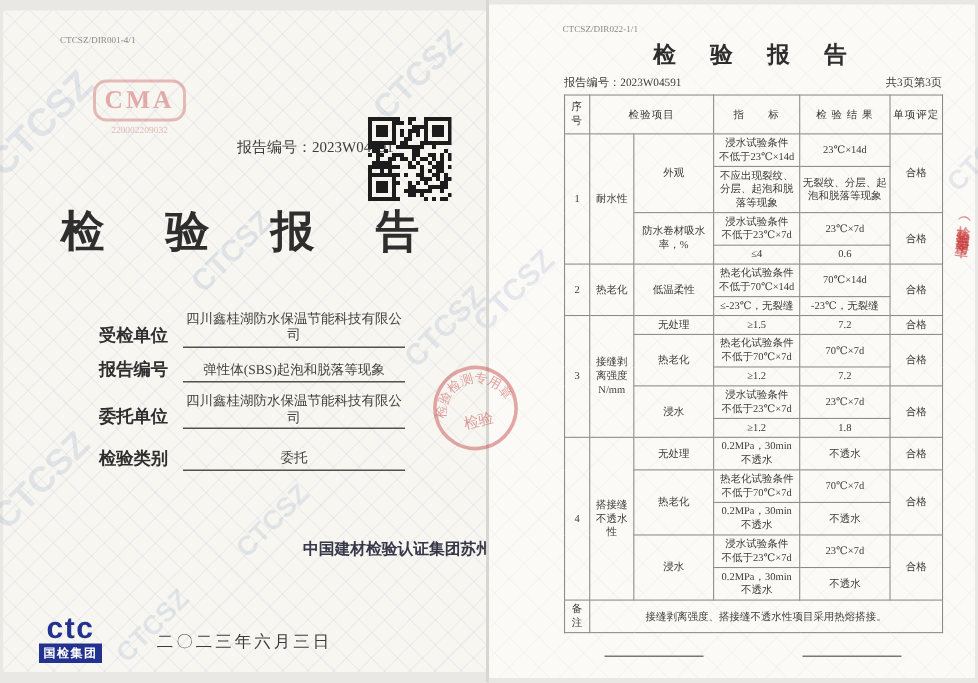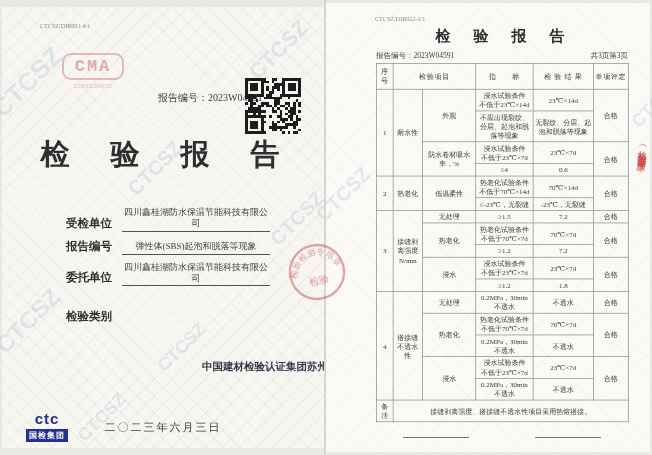--- a/index.html
+++ b/index.html
@@ -20,38 +20,38 @@
   .gap{position:absolute;left:324px;top:0;width:2px;height:455px;background:#d8d6d0;}
 
   .wm{position:absolute;color:rgba(110,135,180,.16);font-weight:bold;
       font-family:"Liberation Sans",sans-serif;transform:rotate(-45deg);pointer-events:none;}
 
   
   .doc-code{position:absolute;font-size:9px;color:#8a8a88;transform:scale(.68);transform-origin:0 0;white-space:nowrap;}
   .pl-code{left:38px;top:16px;}
   .cma{position:absolute;left:60px;top:46px;width:62px;text-align:center;}
   .cma-box{border:2px solid rgba(205,110,110,.45);border-radius:9px;color:rgba(205,95,95,.5);
-           font-family:Liberation Mono, monospace;font-weight:bold;font-size:17px;
+           font-family:Liberation Serif, serif;font-weight:bold;font-size:17px;
            letter-spacing:2px;padding:2px 0;}
   .cma-num{margin-top:2px;font-size:9px;color:rgba(205,110,110,.45);transform:scale(.7);transform-origin:50% 0;white-space:nowrap;}
   .report-no-left{position:absolute;left:156px;top:84px;font-size:10px;color:#3c3c3c;}
   .qr{position:absolute;left:243px;top:71px;width:56px;height:56px;}
   .big-title{position:absolute;left:0;top:128px;width:100%;text-align:center;
              font-size:29px;font-weight:bold;color:#2e2e2e;letter-spacing:6px;}
   .fields{position:absolute;left:64px;top:200px;width:204px;}
   .field{display:flex;align-items:flex-end;margin-bottom:7px;}
   .field-label{width:56px;font-size:11.5px;font-weight:bold;color:#2f2f2f;white-space:nowrap;padding-bottom:1px;}
   .field-value{flex:1;border-bottom:1px solid #55514d;text-align:center;
                font-size:9px;color:#44403c;padding:0 2px 1px 2px;min-height:12px;line-height:1.25;font-family:Liberation Serif, serif;}
   .orgs{position:absolute;left:0;top:352px;width:100%;text-align:right;padding-left:46px;}
   .org-line{font-size:10.5px;font-weight:bold;color:#37374a;line-height:1.55;}
   .date-line{position:absolute;left:0;top:413px;width:100%;text-align:center;
              font-size:11px;color:#3a3a3a;letter-spacing:2px;}
   .ctc-logo{position:absolute;left:24px;top:403px;text-align:center;font-family:"Liberation Sans",sans-serif;}
-  .ctc-text{color:#23318f;font-weight:bold;font-size:15px;line-height:18px;letter-spacing:1px;}
+  .ctc-text{color:#23318f;font-weight:bold;font-size:20px;line-height:18px;letter-spacing:1px;}
   .ctc-sub{margin-top:1px;background:#23318f;color:#fff;font-size:8px;font-weight:bold;
            padding:1px 3px;letter-spacing:1px;}
 
   
   .pr-code{left:49px;top:13px;}
   .title-right{position:absolute;left:40px;top:24px;width:272px;text-align:center;
                font-size:15px;font-weight:bold;color:#2e2e2e;letter-spacing:4px;}
   .meta-row{position:absolute;left:50px;top:47px;width:336px;display:flex;
             justify-content:space-between;font-size:10px;color:#3c3c3c;
             transform:scale(.75);transform-origin:0 0;}
@@ -343,22 +343,23 @@
         <span class="field-value">四川鑫桂湖防水保温节能科技有限公司</span>
       </div>
       <div class="field">
         <span class="field-label">报告编号</span>
         <span class="field-value">弹性体(SBS)起泡和脱落等现象</span>
       </div>
       <div class="field">
         <span class="field-label">委托单位</span>
         <span class="field-value">四川鑫桂湖防水保温节能科技有限公司</span>
       </div>
-      <div class="field" style="margin-top:23px;">
+      <div class="field" style="margin-top:12px;">
         <span class="field-label">检验类别</span>
+        <span class="field-value">委托</span>
       </div>
     </div>
 
     <div class="orgs">
       <div class="org-line">中国建材检验认证集团苏州有限公司</div>
     </div>
 
     <div class="date-line">二〇二三年六月三日</div>
 
     <div class="ctc-logo">

